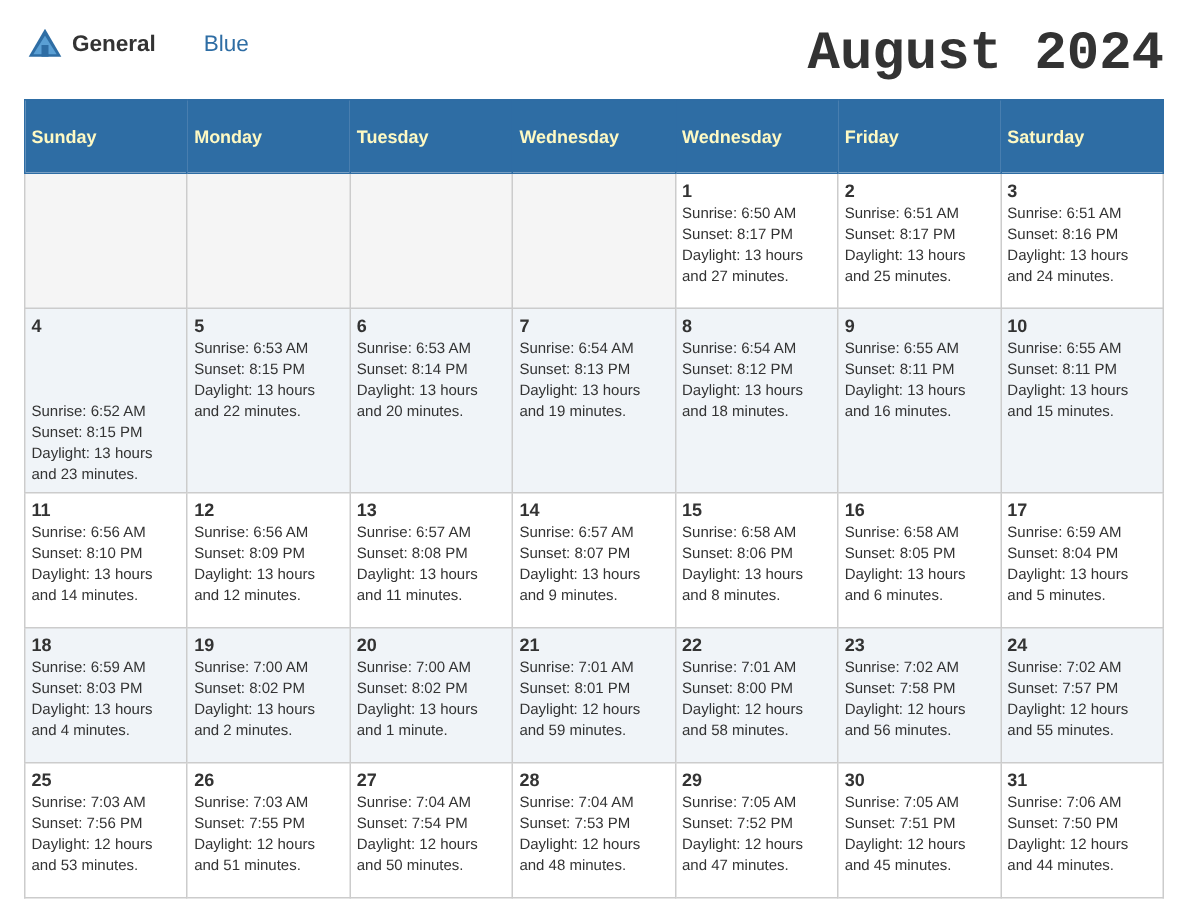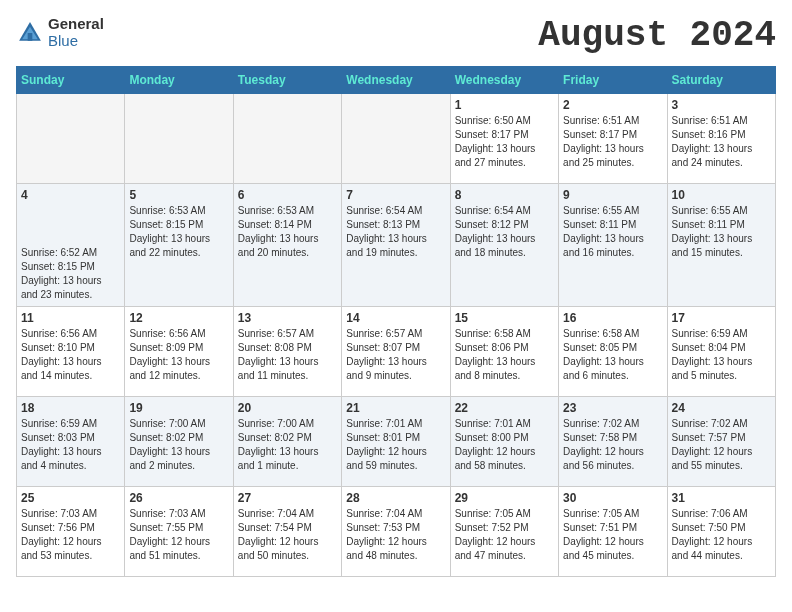--- a/index.html
+++ b/index.html
@@ -16,22 +16,22 @@
       align-items: flex-start;
       margin-bottom: 10px;
     }
     .logo {
       display: flex;
       align-items: center;
       gap: 4px;
     }
     .logo-text {
       display: flex;
-      flex-direction: column;
       line-height: 1.1;
+      gap: 32px;
     }
     .logo-general {
       font-size: 15px;
       font-weight: bold;
       color: #333;
     }
     .logo-blue {
       font-size: 15px;
       font-weight: normal;
       color: #2e6da4;
@@ -54,24 +54,24 @@
       font-size: 15px;
       color: #333;
     }
     table {
       width: 100%;
       border-collapse: collapse;
       table-layout: fixed;
     }
     .day-header {
       background-color: #2e6da4;
-      color: #5eead4;
+      color: #fef9c3;
       font-size: 12px;
       font-weight: bold;
-      padding: 6px 4px;
+      padding: 17px 4px;
       text-align: left;
       border: 1px solid #2e6da4;
     }
     .day-cell {
       vertical-align: top;
       padding: 4px 4px;
       font-size: 10.5px;
       color: #333;
       border: 1px solid #ccc;
       height: 90px;

